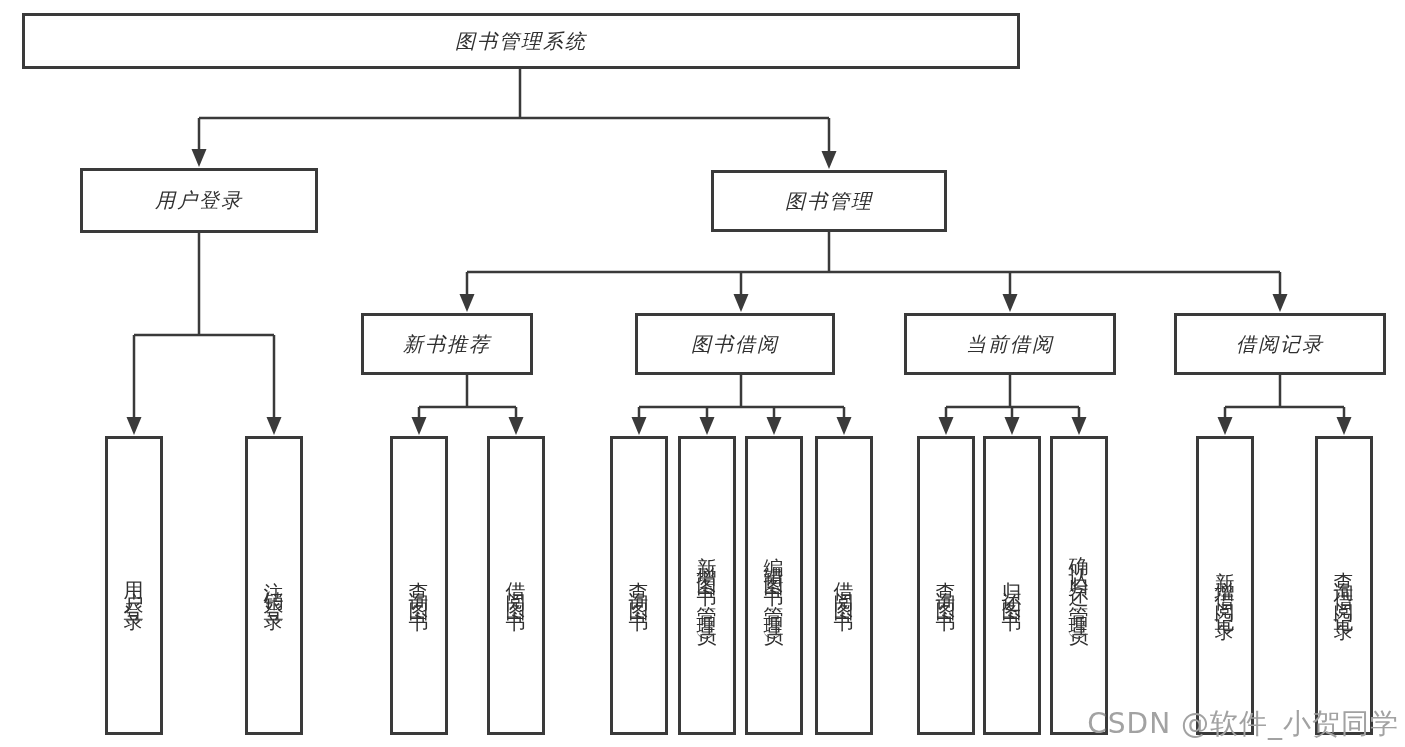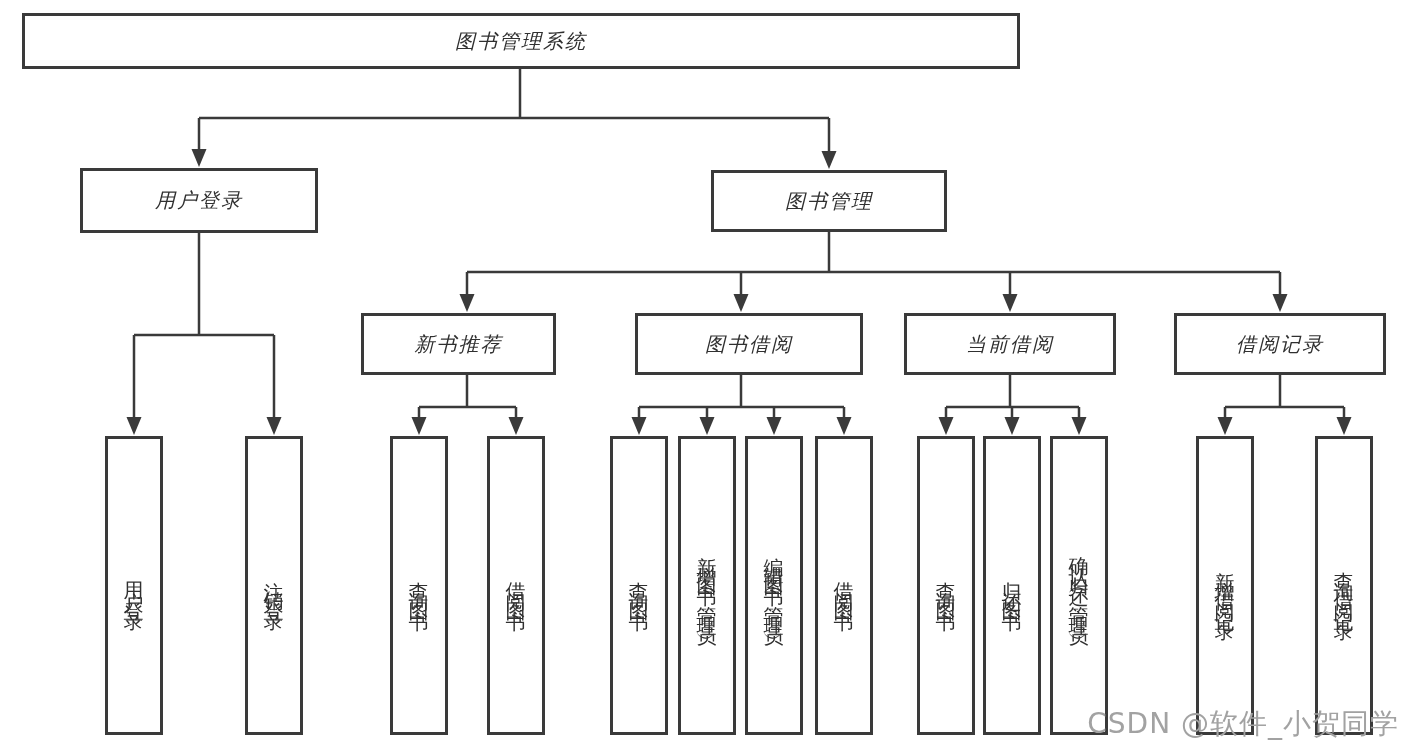--- a/index.html
+++ b/index.html
@@ -56,22 +56,22 @@
     letter-spacing: 10px;
     line-height: 1;
     white-space: nowrap;
   }
   
   .n-root  { left: 22px;  top: 13px;  width: 998px; height: 56px; }
   
   .n-login { left: 80px;  top: 168px; width: 238px; height: 65px; }
   .n-mgmt  { left: 711px; top: 170px; width: 236px; height: 62px; }
   
-  .n-g0 { left: 361px;  top: 313px; width: 195px; height: 62px; }
-  .n-g1 { left: 635px;  top: 313px; width: 228px; height: 62px; }
+  .n-g0 { left: 361px;  top: 313px; width: 172px; height: 62px; }
+  .n-g1 { left: 635px;  top: 313px; width: 200px; height: 62px; }
   .n-g2 { left: 904px;  top: 313px; width: 212px; height: 62px; }
   .n-g3 { left: 1174px; top: 313px; width: 212px; height: 62px; }
   
   .l-b0-0 { left: 105px; }
   .l-b0-1 { left: 245px; }
   .l-g0-0 { left: 390px; }
   .l-g0-1 { left: 487px; }
   .l-g1-0 { left: 610px; }
   .l-g1-1 { left: 678px; }
   .l-g1-2 { left: 745px; }

